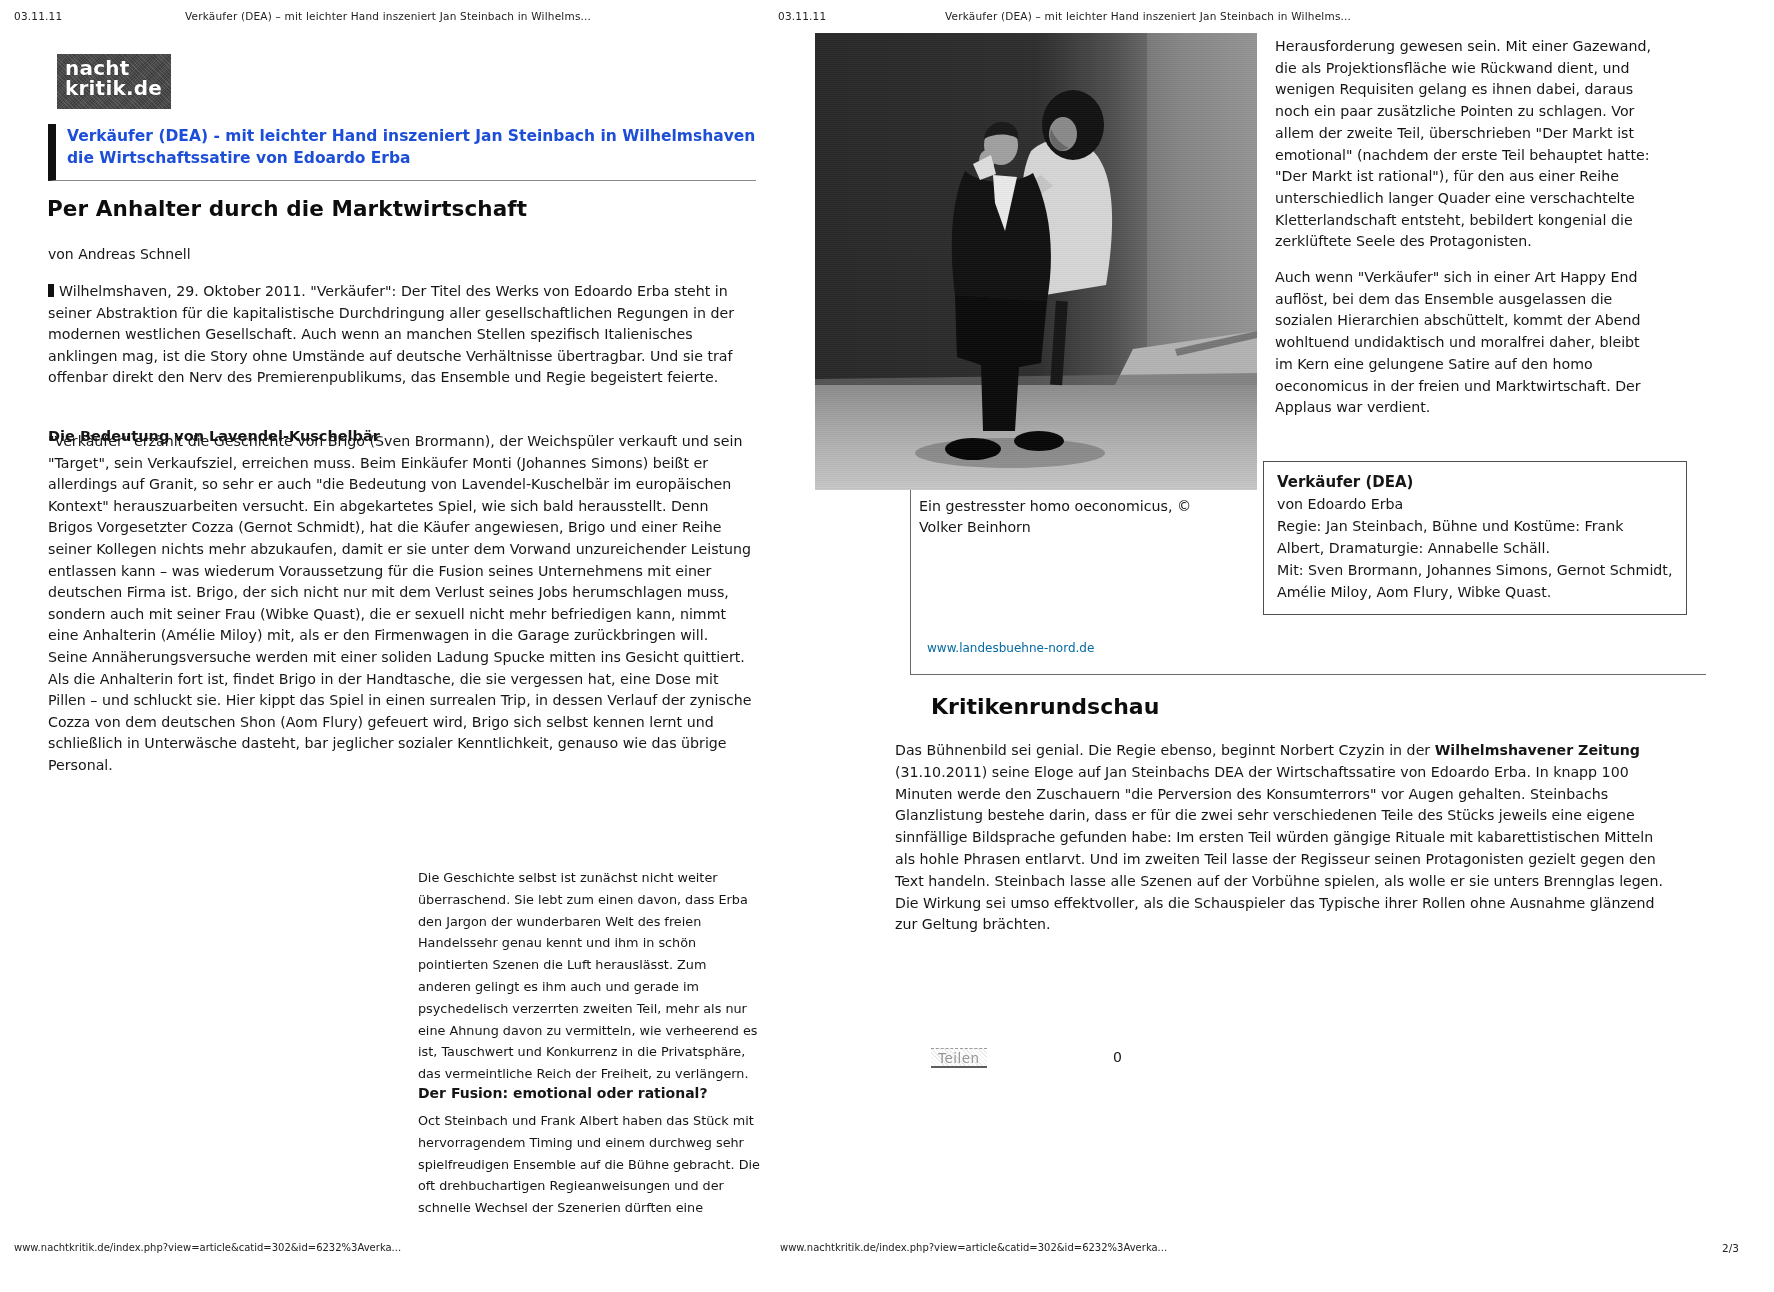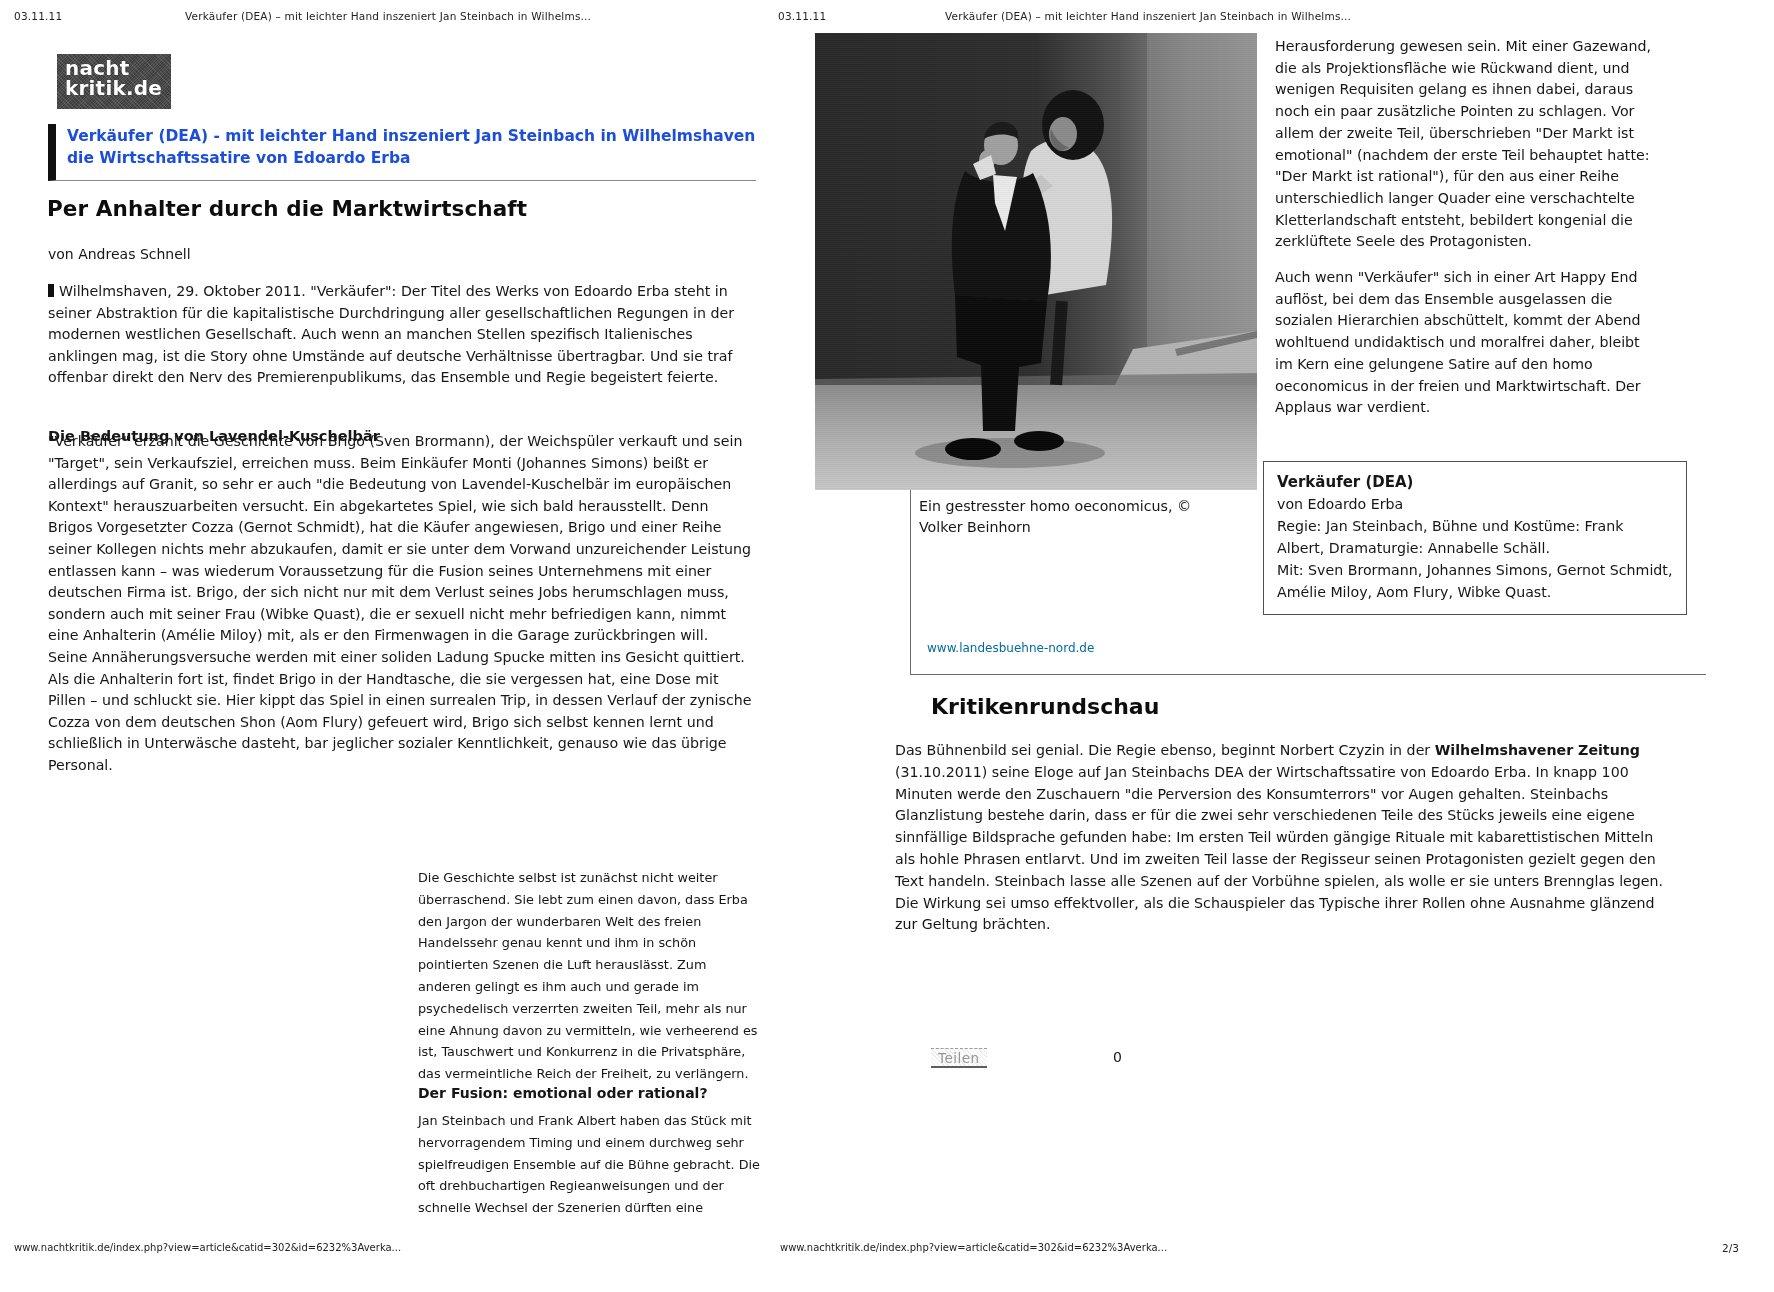--- a/index.html
+++ b/index.html
@@ -83,21 +83,21 @@
   <h1 class="abs a-title">Per Anhalter durch die Marktwirtschaft</h1>
   <div class="abs a-byline">von Andreas Schnell</div>
 
   <p class="abs para-wide p1"><span class="lead-bar"></span><span>Wilhelmshaven, 29. Oktober 2011. "Verkäufer": Der Titel des Werks von Edoardo Erba steht in seiner Abstraktion für die kapitalistische Durchdringung aller gesellschaftlichen Regungen in der modernen westlichen Gesellschaft. Auch wenn an manchen Stellen spezifisch Italienisches anklingen mag, ist die Story ohne Umstände auf deutsche Verhältnisse übertragbar. Und sie traf offenbar direkt den Nerv des Premierenpublikums, das Ensemble und Regie begeistert feierte.</span></p>
 
   <h3 class="abs s1">Die Bedeutung von Lavendel-Kuschelbär</h3>
   <p class="abs para-wide p2">"Verkäufer" erzählt die Geschichte von Brigo (Sven Brormann), der Weichspüler verkauft und sein "Target", sein Verkaufsziel, erreichen muss. Beim Einkäufer Monti (Johannes Simons) beißt er allerdings auf Granit, so sehr er auch "die Bedeutung von Lavendel-Kuschelbär im europäischen Kontext" herauszuarbeiten versucht. Ein abgekartetes Spiel, wie sich bald herausstellt. Denn Brigos Vorgesetzter Cozza (Gernot Schmidt), hat die Käufer angewiesen, Brigo und einer Reihe seiner Kollegen nichts mehr abzukaufen, damit er sie unter dem Vorwand unzureichender Leistung entlassen kann – was wiederum Voraussetzung für die Fusion seines Unternehmens mit einer deutschen Firma ist. Brigo, der sich nicht nur mit dem Verlust seines Jobs herumschlagen muss, sondern auch mit seiner Frau (Wibke Quast), die er sexuell nicht mehr befriedigen kann, nimmt eine Anhalterin (Amélie Miloy) mit, als er den Firmenwagen in die Garage zurückbringen will. Seine Annäherungsversuche werden mit einer soliden Ladung Spucke mitten ins Gesicht quittiert. Als die Anhalterin fort ist, findet Brigo in der Handtasche, die sie vergessen hat, eine Dose mit Pillen – und schluckt sie. Hier kippt das Spiel in einen surrealen Trip, in dessen Verlauf der zynische Cozza von dem deutschen Shon (Aom Flury) gefeuert wird, Brigo sich selbst kennen lernt und schließlich in Unterwäsche dasteht, bar jeglicher sozialer Kenntlichkeit, genauso wie das übrige Personal.</p>
 
   <p class="abs para-narrow p3">Die Geschichte selbst ist zunächst nicht weiter überraschend. Sie lebt zum einen davon, dass Erba den Jargon der wunderbaren Welt des freien Handelssehr genau kennt und ihm in schön pointierten Szenen die Luft herauslässt. Zum anderen gelingt es ihm auch und gerade im psychedelisch verzerrten zweiten Teil, mehr als nur eine Ahnung davon zu vermitteln, wie verheerend es ist, Tauschwert und Konkurrenz in die Privatsphäre, das vermeintliche Reich der Freiheit, zu verlängern.</p>
   <h3 class="abs s2">Der Fusion: emotional oder rational?</h3>
-  <p class="abs para-narrow p4">Jan Steinbach und Frank Albert haben das Stück mit hervorragendem Timing und einem durchweg sehr spielfreudigen Ensemble auf die Bühne gebracht. Die oft drehbuchartigen Regieanweisungen und der schnelle Wechsel der Szenerien dürften eine</p>
+  <p class="abs para-narrow p4">Oct Steinbach und Frank Albert haben das Stück mit hervorragendem Timing und einem durchweg sehr spielfreudigen Ensemble auf die Bühne gebracht. Die oft drehbuchartigen Regieanweisungen und der schnelle Wechsel der Szenerien dürften eine</p>
 
   <div class="abs run-foot lp-footer">www.nachtkritik.de/index.php?view=article&amp;catid=302&amp;id=6232%3Averka...</div>
 </section>
 
 <section class="page" id="page-right">
   <div class="abs run-head" style="left:0px; top:10px;">03.11.11</div>
   <div class="abs run-head" style="left:167px; top:10px;">Verkäufer (DEA) – mit leichter Hand inszeniert Jan Steinbach in Wilhelms...</div>
 
   <div class="abs photo-wrap">
     <svg viewBox="0 0 442 457" preserveAspectRatio="none">

